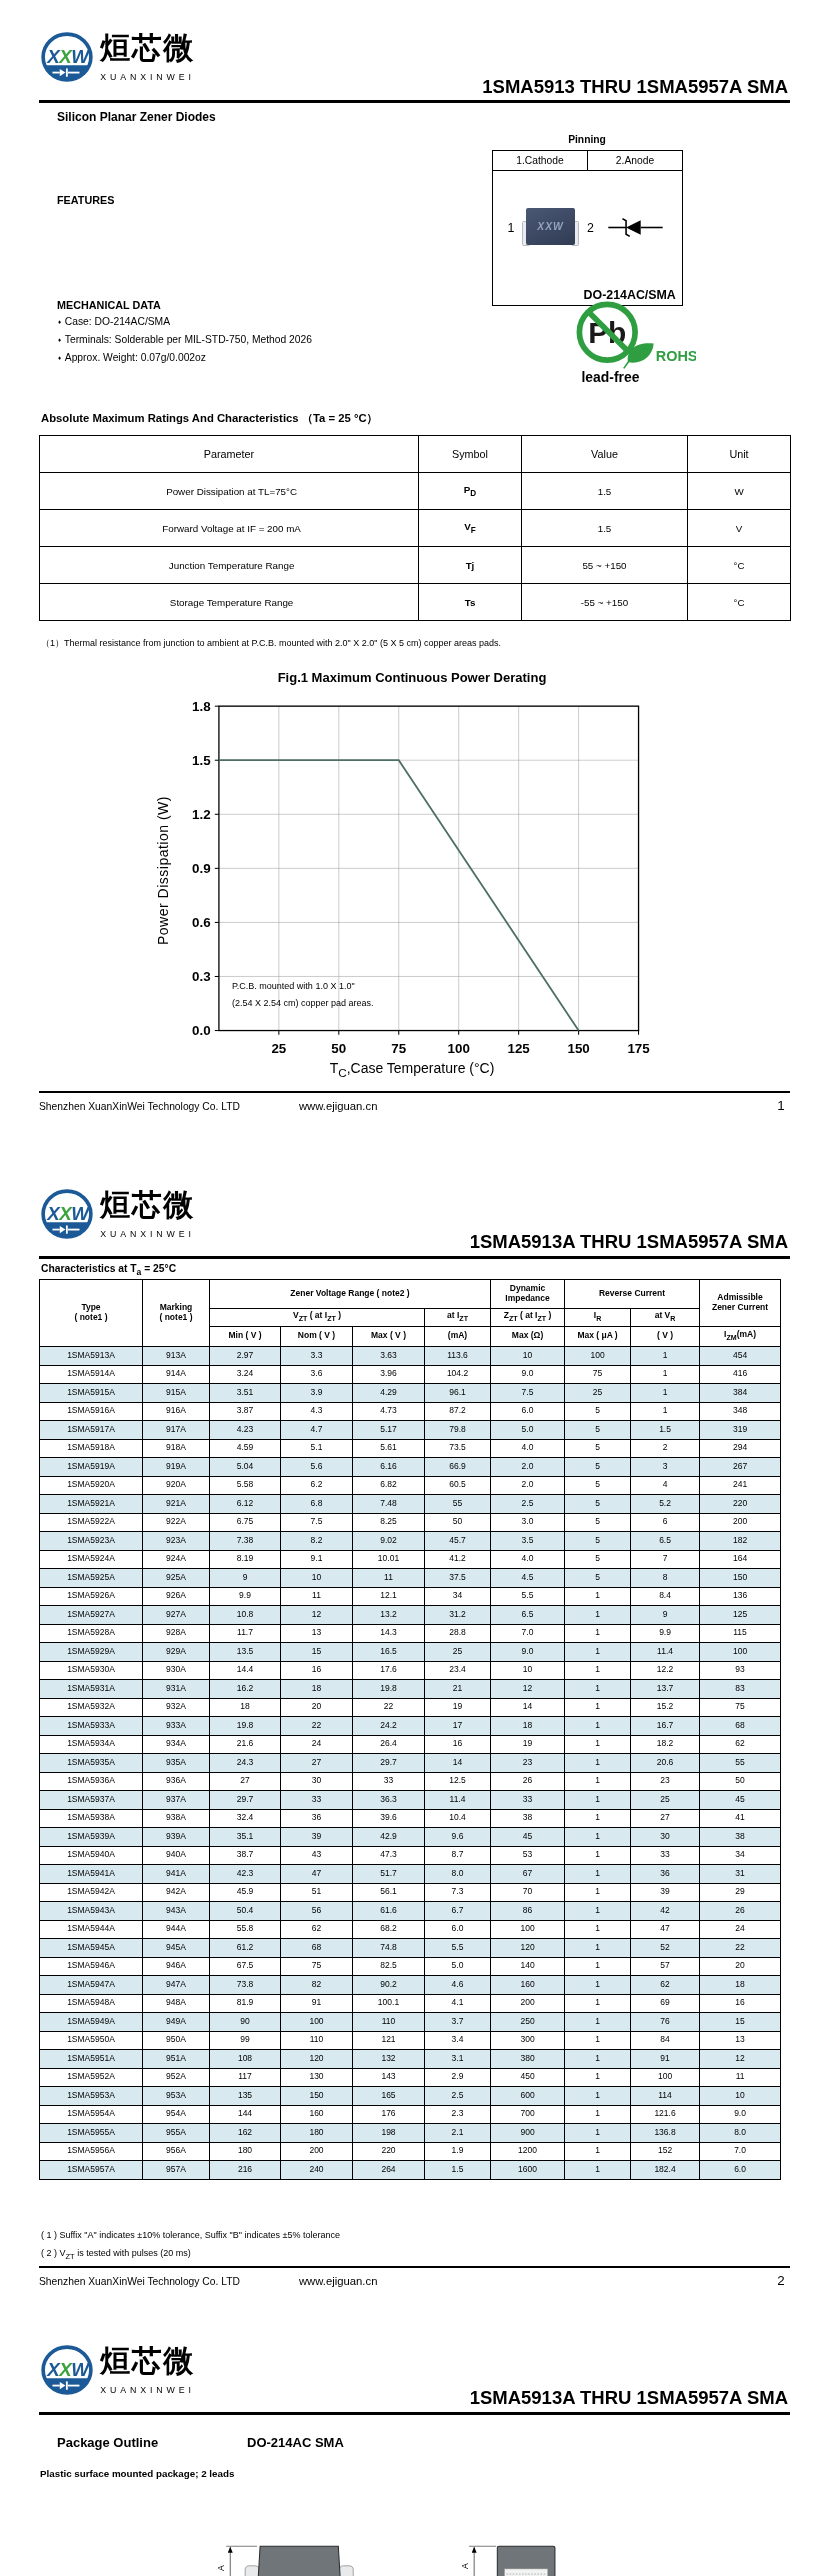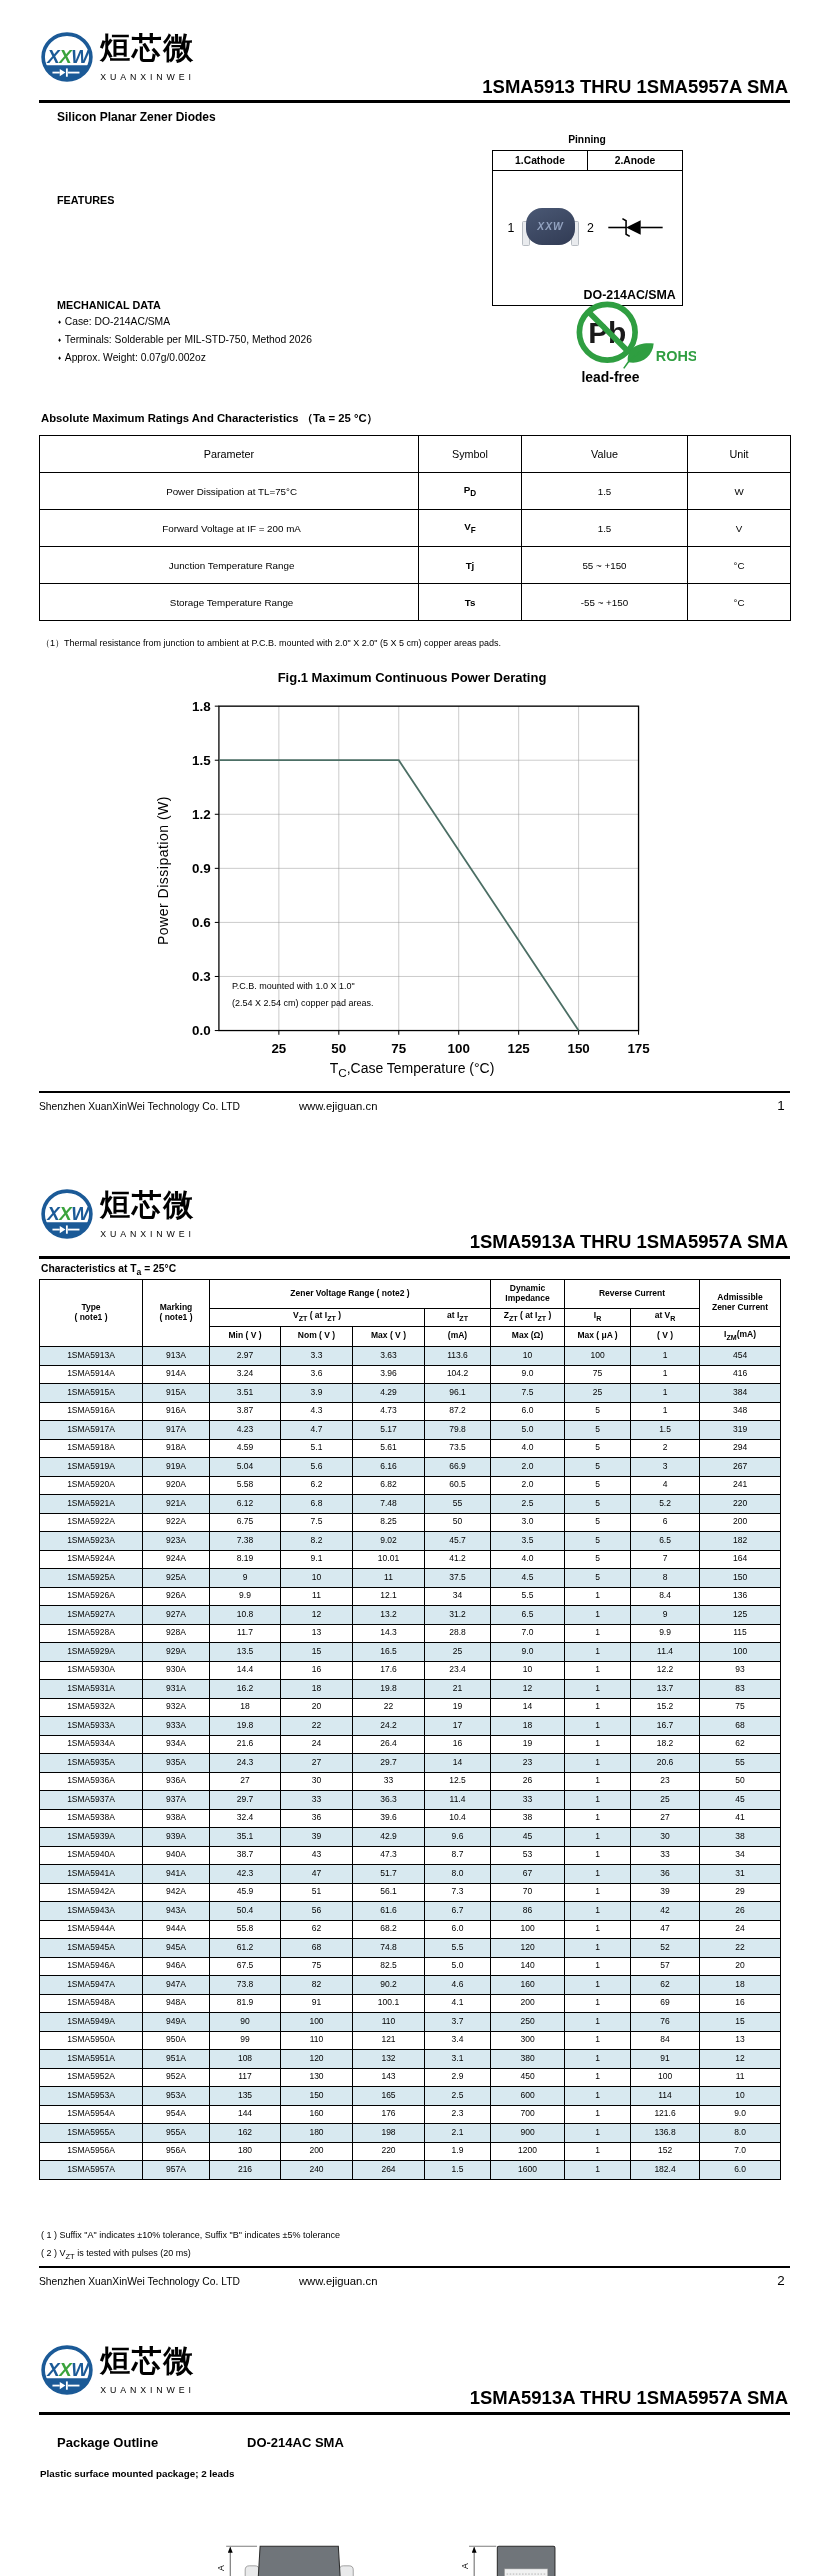--- a/index.html
+++ b/index.html
@@ -18,28 +18,28 @@
 
   .subtitle{font-size:12px;font-weight:bold}
   .sec-head{font-weight:bold;font-size:10.8px}
   .bullet{font-size:10.3px;margin-bottom:7.2px;white-space:nowrap}
   .bullet::before{content:"♦";font-size:6.2px;vertical-align:1.5px;margin-right:3.6px}
 
   
   .pin-title{font-weight:bold;font-size:10.3px}
   .pin-box{position:absolute;left:492px;top:150px;width:191px;height:156px;border:1px solid #000}
   .pin-head{display:flex;height:19.6px;border-bottom:1px solid #000}
-  .pin-head div{flex:1;display:flex;align-items:center;justify-content:center;font-weight:bold;font-size:10.3px}
+  .pin-head div{flex:1;display:flex;align-items:center;justify-content:center;font-weight:normal;font-size:10.3px}
   .pin-head div:last-child{border-left:1px solid #000}
   .pin-body{position:relative;height:134px}
   .pin-num{position:absolute;font-size:12.4px}
   .pkg-photo{position:absolute;left:29px;top:37px;width:57px;height:41px}
   .pkg-lead{position:absolute;bottom:3.1px;width:7.7px;height:25px;background:#e9ebee;border:0.5px solid #b7bcc2;border-radius:1.5px}
   .pkg-lead.l{left:0}.pkg-lead.r{right:0}
-  .pkg-body{position:absolute;left:3.6px;top:0;right:3.6px;bottom:4.1px;background:linear-gradient(155deg,#4a5874,#313b54);border-radius:16px;display:flex;align-items:center;justify-content:center;color:#93a3c0;font-weight:bold;font-style:italic;font-size:10.3px;letter-spacing:1px}
+  .pkg-body{position:absolute;left:3.6px;top:0;right:3.6px;bottom:4.1px;background:linear-gradient(155deg,#4a5874,#313b54);border-radius:2px;display:flex;align-items:center;justify-content:center;color:#93a3c0;font-weight:bold;font-style:italic;font-size:10.3px;letter-spacing:1px}
   .pkg-name{position:absolute;right:6.2px;bottom:3px;font-weight:bold;font-size:12.4px}
 
   
   table{border-collapse:collapse;table-layout:fixed}
   .amr{position:absolute;left:39px;top:435px;width:751px;border:1.5px solid #000}
   .amr th,.amr td{border:0.9px solid #000;text-align:center;height:37px;font-size:9.8px}
   .amr thead th{font-size:10.8px;font-weight:normal;border-bottom:1.5px solid #000}
   .amr td:first-child{text-align:center;padding-left:6.2px}
   .amr td:nth-child(2){font-weight:bold}
   .note-line{font-size:9px}

